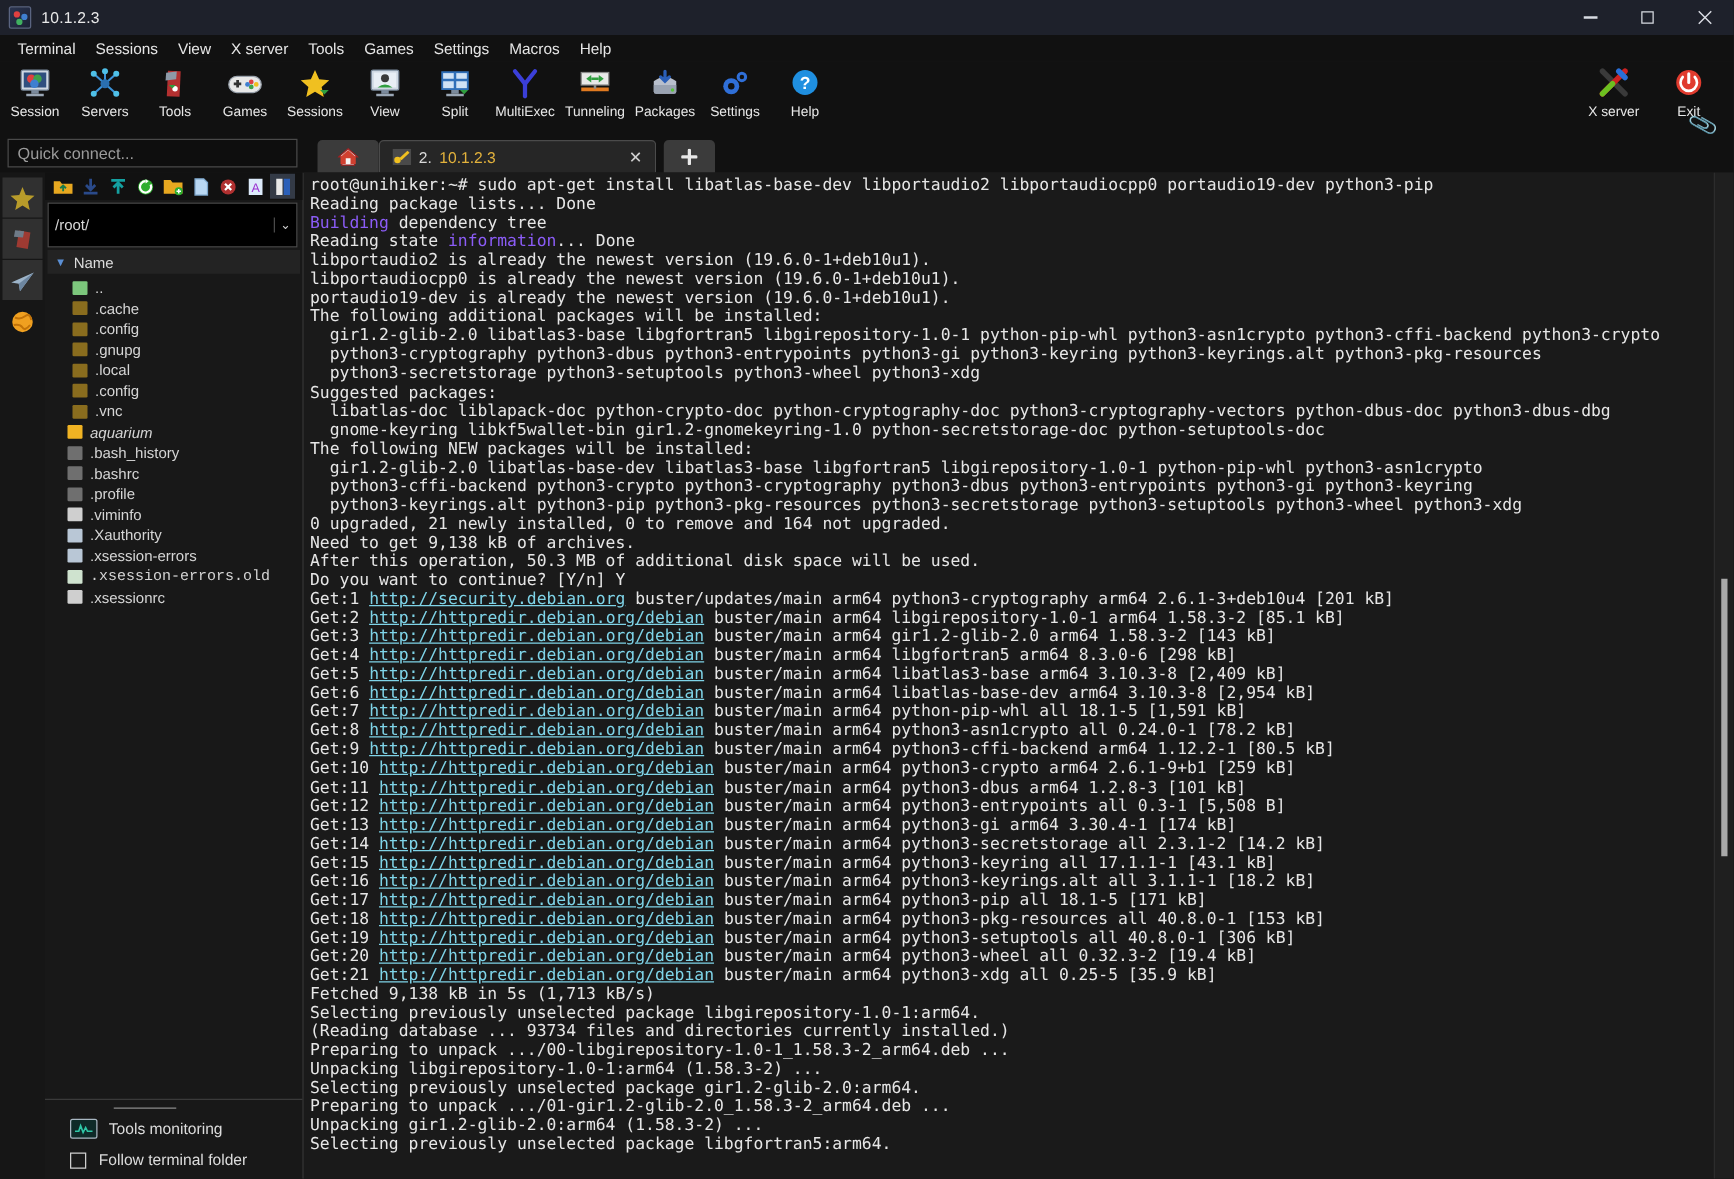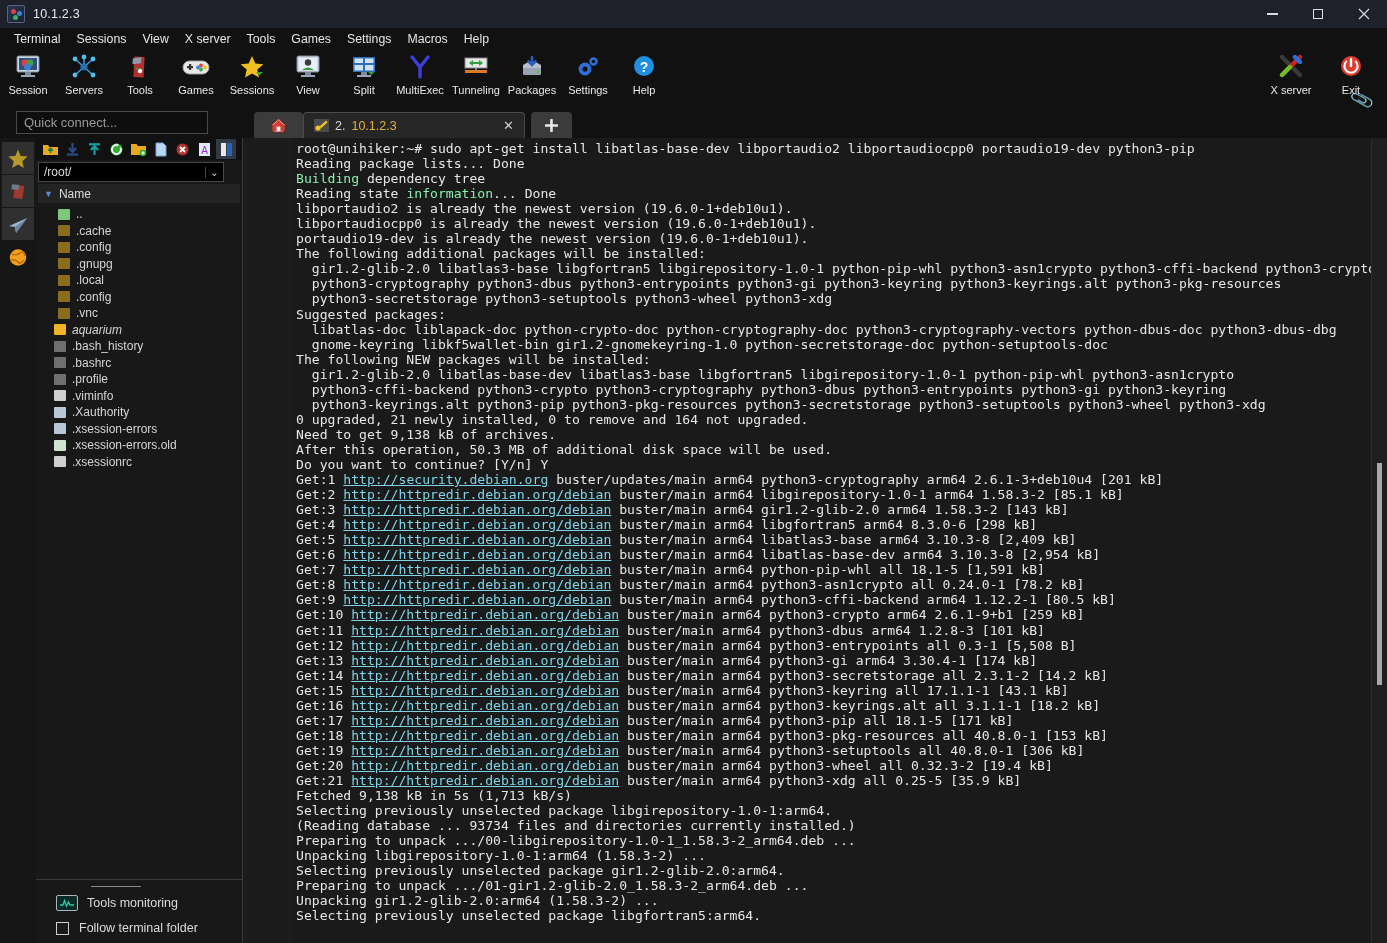--- a/index.html
+++ b/index.html
@@ -40,21 +40,21 @@
   .tb-item{ width:56px; display:flex;flex-direction:column;align-items:center; padding-top:3px; cursor:default;}
   .tb-ico{ height:30px; display:flex;align-items:center;justify-content:center; }
   .tb-lbl{ color:#e8e8e8; font-size:11px; margin-top:2px; white-space:nowrap;}
   #toolbar-right{ position:absolute; right:6px; top:0; display:flex;}
   #toolbar-right .tb-item{ width:60px; }
   .clipicon{ position:absolute; right:14px; top:41px; color:#5b7fd4; font-size:17px; transform:rotate(-20deg);}
 
   
   #tabrow{ height:30px; background:#111111; display:flex; align-items:flex-end; position:relative;}
   #quickconnect{
-    position:absolute; left:16px; top:3px; width:192px; height:23px;
+    position:absolute; left:6px; top:3px; width:232px; height:23px;
     background:#0e0e0e; border:1px solid #4a4a4a; color:#9b9b9b;
     font-size:13px; padding-left:7px; display:flex; align-items:center;
   }
   .tab{
     height:26px; display:flex; align-items:center; gap:6px; padding:0 10px;
     color:#d8d8d8; font-size:12.5px; cursor:default;
     border-top-left-radius:4px; border-top-right-radius:4px;
   }
   .tab.home{ margin-left:254px; background:#3b3b3b; padding:0 16px; }
   .tab.active{ background:#262626; border:1px solid #4b4b4b; border-bottom:none; min-width:222px;}
@@ -69,21 +69,21 @@
   
   #rail{ width:36px; background:#161616; padding-top:4px; }
   .rail-btn{ width:32px;height:32px; margin:0 2px 1px 2px; display:flex;align-items:center;justify-content:center;
     background:#303030; cursor:default; }
   .rail-btn.plain{ background:transparent; }
 
   
   #sftp{ width:207px; background:#181818; border-right:1px solid #3a3a3a; display:flex; flex-direction:column;}
   #sftp-toolbar{ height:22px; background:#111111; display:flex; align-items:center; gap:2px; padding-left:4px;}
   .sico{ width:20px;height:20px; display:flex;align-items:center;justify-content:center; cursor:default;}
-  #pathbar{ height:20px; margin:2px 18px 0 2px; background:#000; border:1px solid #4a4a4a;
+  #pathbar{ height:36px; margin:2px 4px 0 2px; background:#000; border:1px solid #4a4a4a;
     display:flex; align-items:center; color:#d8d8d8; font-size:12px; padding-left:5px;}
   #pathbar .caret{ margin-left:auto; width:18px; text-align:center; color:#d0d0d0; font-size:10px;
     border-left:1px solid #4a4a4a; }
   #colhead{ height:19px; margin:2px 2px 0 2px; background:#232323; display:flex; align-items:center;
     color:#dcdcdc; font-size:12px; padding-left:6px; gap:6px;}
   #colhead .sortarr{ color:#5b8fd4; font-size:9px; }
   #filelist{ flex:1; overflow:hidden; padding-top:3px; }
   .frow{ height:16.5px; display:flex; align-items:center; gap:6px; padding-left:22px;
     color:#d5d5d5; font-size:12px; cursor:default;}
   .fi{ width:12px;height:11px; flex:0 0 auto; border-radius:1px; position:relative;}
@@ -96,25 +96,25 @@
   .fi.recycle{ background:#cfe3cf; }
   #sftp-bottom{ border-top:1px solid #3a3a3a; padding:6px 0 8px 0; }
   .hline{ height:1px; background:#8a8a8a; margin:0 0 8px 55px; width:50px;}
   .rmrow{ display:flex; align-items:center; gap:9px; padding-left:20px; color:#dcdcdc; font-size:12.5px; margin-bottom:10px;}
   .monitor{ width:22px;height:16px; border:1.5px solid #a9b7c2; border-radius:2px; background:#0e2a28;
     display:flex;align-items:center;justify-content:center;}
   .ftrow{ display:flex; align-items:center; gap:10px; padding-left:20px; color:#dcdcdc; font-size:12.5px;}
   .cbx{ width:13px;height:13px;border:1.5px solid #cfcfcf; background:#1a1a1a;}
 
   
-  #termwrap{ flex:1; background:#1a1a1a; position:relative; overflow:hidden;margin-left:48px;}
+  #termwrap{ flex:1; background:#1a1a1a; position:relative; overflow:hidden;}
   #term{ padding:3px 0 0 5px; font-family:"DejaVu Sans Mono", monospace;
     font-size:13.1px; line-height:15.05px; color:#e6e6e6; white-space:pre;
     letter-spacing:0px;}
-  #term .c{ color:#86efac; }
+  #term .c{ color:#8b5cf6; }
   #term .u{ color:#7fd4e8; text-decoration:underline; }
   #scrollbar{ position:absolute; right:0; top:0; width:16px; height:100%; background:#1f1f1f;
     border-left:1px solid #2c2c2c;}
   #scrollthumb{ position:absolute; right:5px; top:325px; width:5px; height:222px; background:#a8a8a8;}
 </style>
 </head>
 <body>
 
 <div id="titlebar">
   <div class="app-icon"></div>
@@ -510,21 +510,21 @@
           <span>.viminfo</span>
         </div>
       <div class="frow" style="padding-left:18px;">
           <span class="fi file"></span>
           <span>.Xauthority</span>
         </div>
       <div class="frow" style="padding-left:18px;">
           <span class="fi file"></span>
           <span>.xsession-errors</span>
         </div>
-      <div class="frow" style="padding-left:18px;">
+      <div class="frow" style="padding-left:18px;font-family:Liberation Mono, monospace;">
           <span class="fi recycle"></span>
           <span>.xsession-errors.old</span>
         </div>
       <div class="frow" style="padding-left:18px;">
           <span class="fi doc"></span>
           <span>.xsessionrc</span>
         </div>
     </div>
 
     <div id="sftp-bottom">

